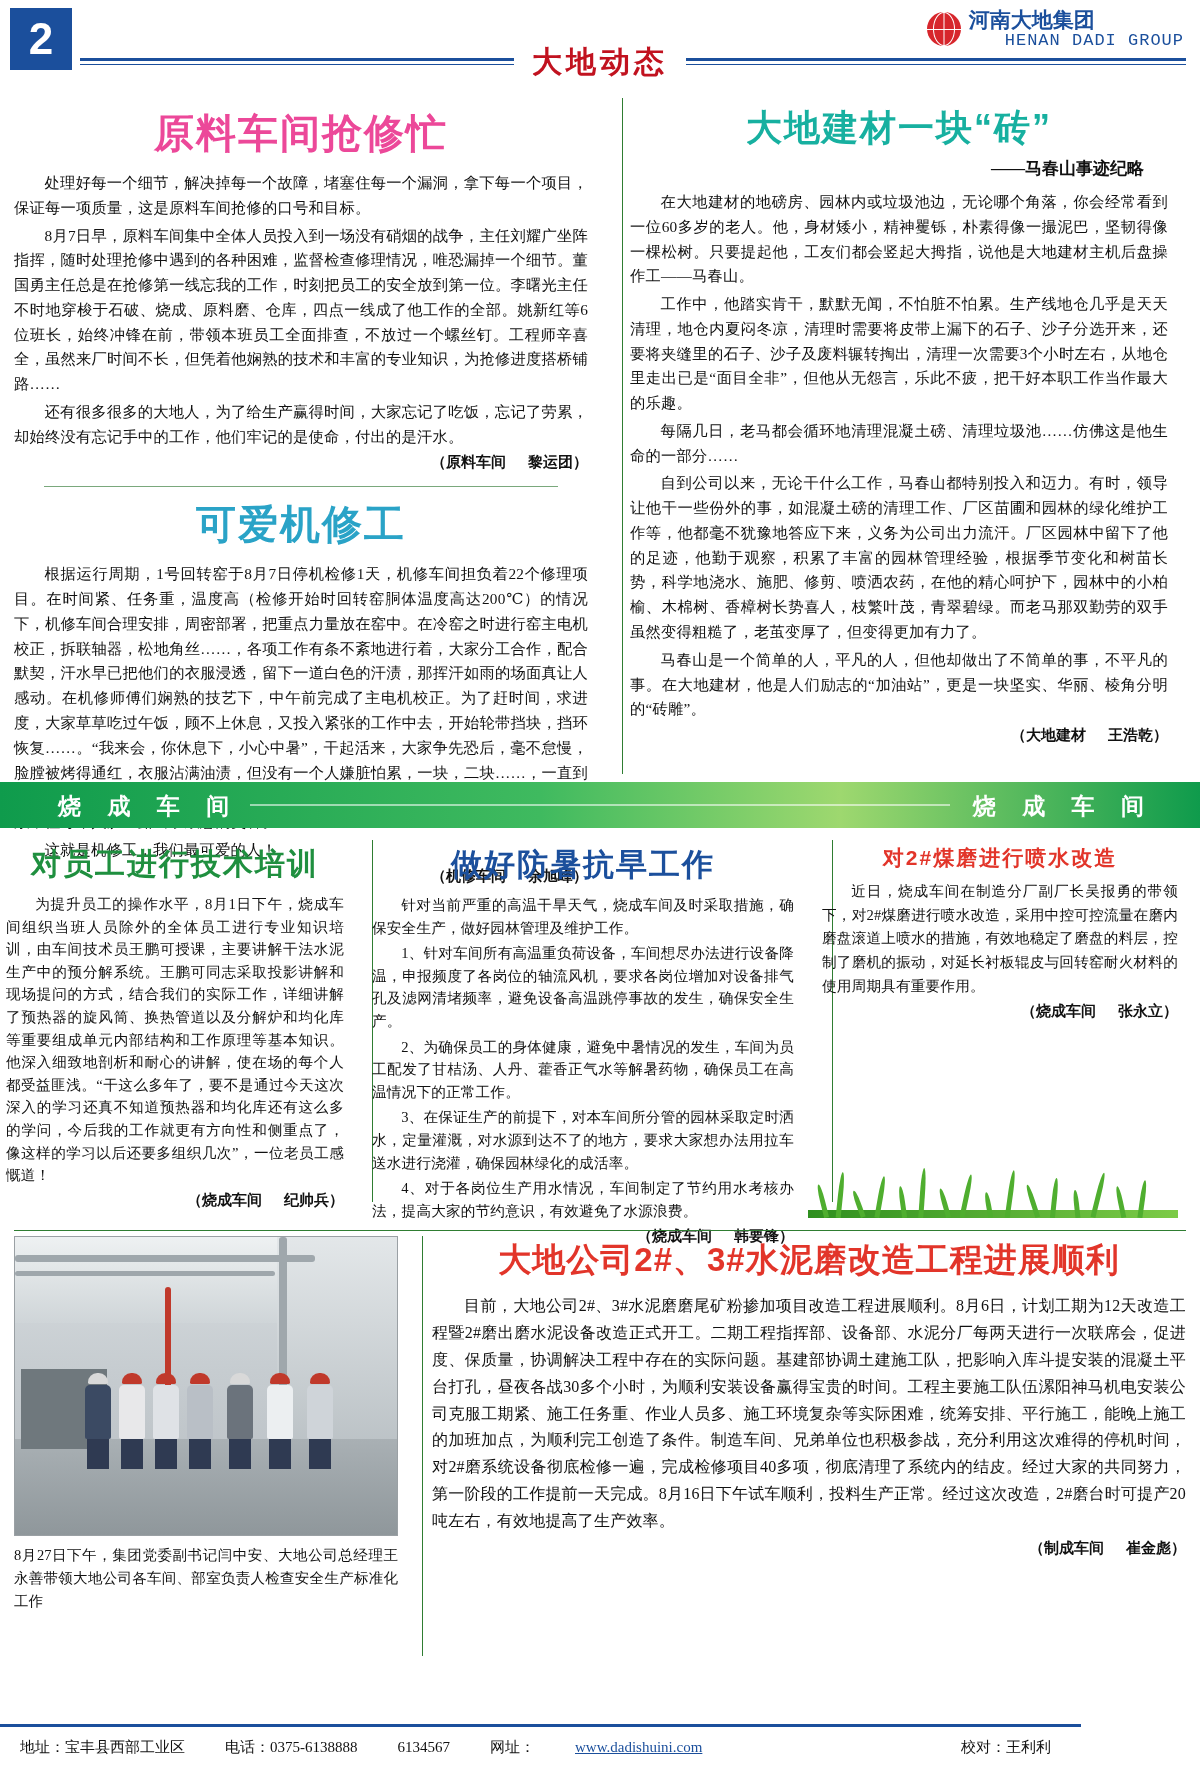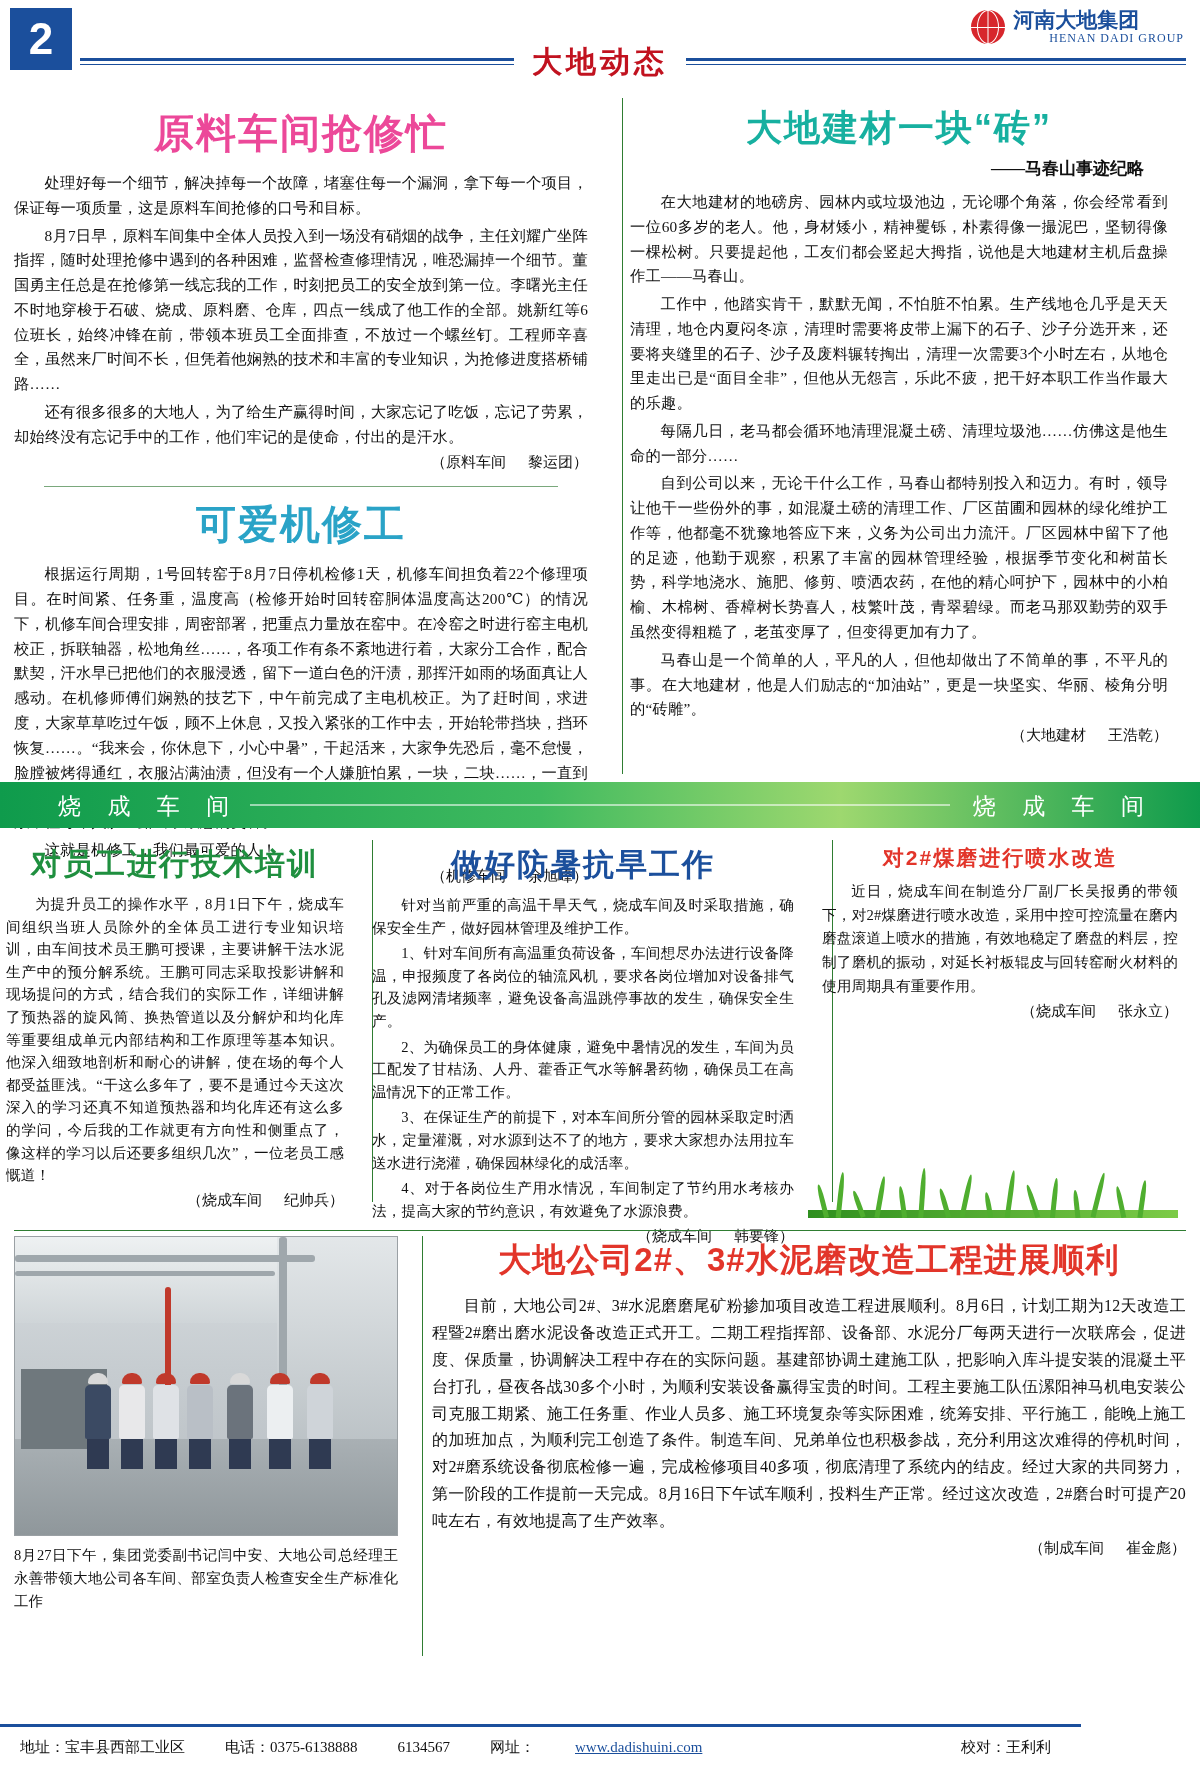--- a/index.html
+++ b/index.html
@@ -59,43 +59,43 @@
   }
   .logo-globe .g4 {
     position:absolute; left:6px; top:0; width:22px; height:34px;
     border:1px solid #fff; border-radius:50%;
   }
   .logo-text-cn {
     font-family:"Liberation Sans", sans-serif;
     font-weight:bold; font-size:21px; color:#1b4f9c; line-height:1.1;
   }
   .logo-text-en {
-    font-family:Liberation Serif, serif;
-    font-size:12px; color:#1b4f9c; letter-spacing:1px;padding-left:36px;
+    font-family:Liberation Mono, monospace;
+    font-size:17px; color:#1b4f9c; letter-spacing:1px;padding-left:36px;
   }
 
   
   .art-title {
     text-align:center;
     font-family:"Liberation Sans", sans-serif;
     font-weight:bold;
     letter-spacing:2px;
   }
   p.body {
     margin:0 0 3px 0;
     font-size:15.3px;
     line-height:1.62;
     text-align:justify;
     text-indent:2em;
     letter-spacing:0.2px;
   }
   .sig {
     text-align:right;
     font-size:15px;
-    font-weight:normal;
+    font-weight:bold;
     margin-top:4px;
   }
   .sig .sp { display:inline-block; width:22px; }
 
   
   .top-zone {
     position:absolute; left:14px; top:92px; width:1172px; height:688px;
     display:flex;
   }
   .col-left { width:594px; padding-right:20px; position:relative; }
@@ -124,21 +124,21 @@
   }
 
   
   .banner {
     position:absolute; left:0; top:782px; width:1200px; height:46px;
     background:linear-gradient(to right,#0f9b4c 0%, #3fba5f 45%, #9ed86f 70%, #0f9b4c 100%);
   }
   .banner .btxt {
     position:absolute; top:9px;
     font-family:"Liberation Sans", sans-serif;
-    font-weight:normal; font-size:23px; color:#fff; letter-spacing:10px;
+    font-weight:bold; font-size:23px; color:#fff; letter-spacing:10px;
   }
   .banner .bl { left:58px; }
   .banner .br { right:46px; }
   .banner .barline {
     position:absolute; left:250px; right:250px; top:22px; height:2px;
     background:rgba(255,255,255,0.55);
   }
 
   
   .mid-zone {

